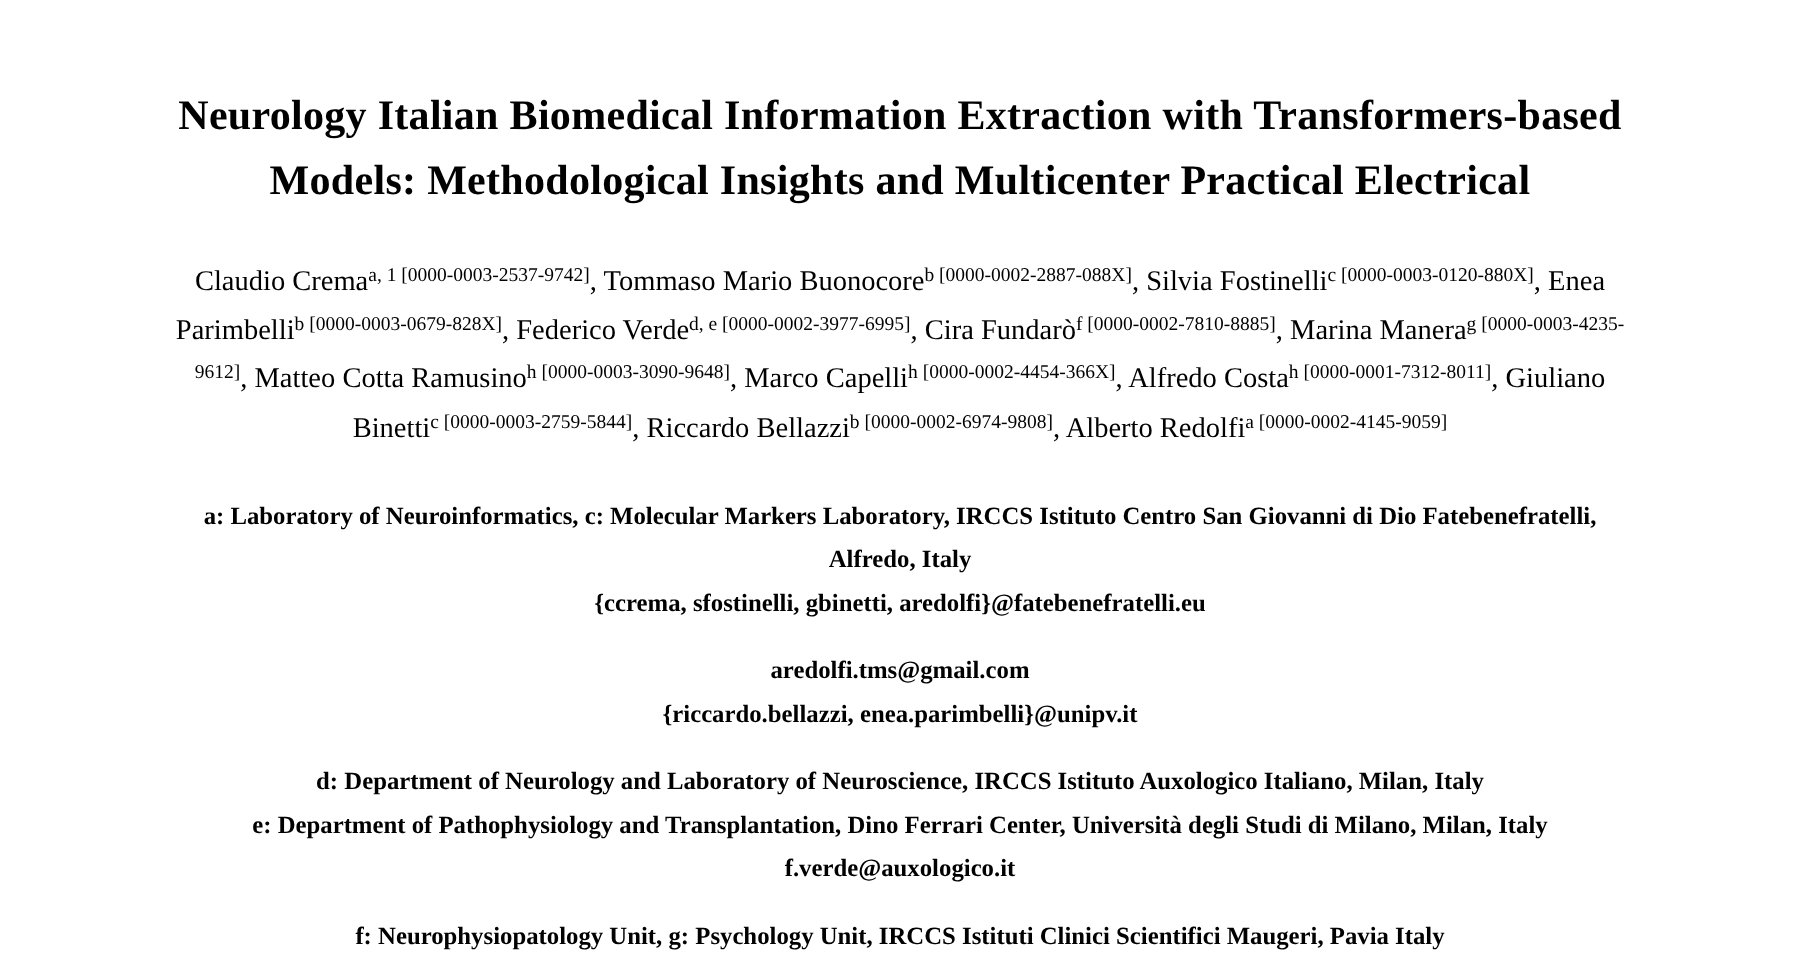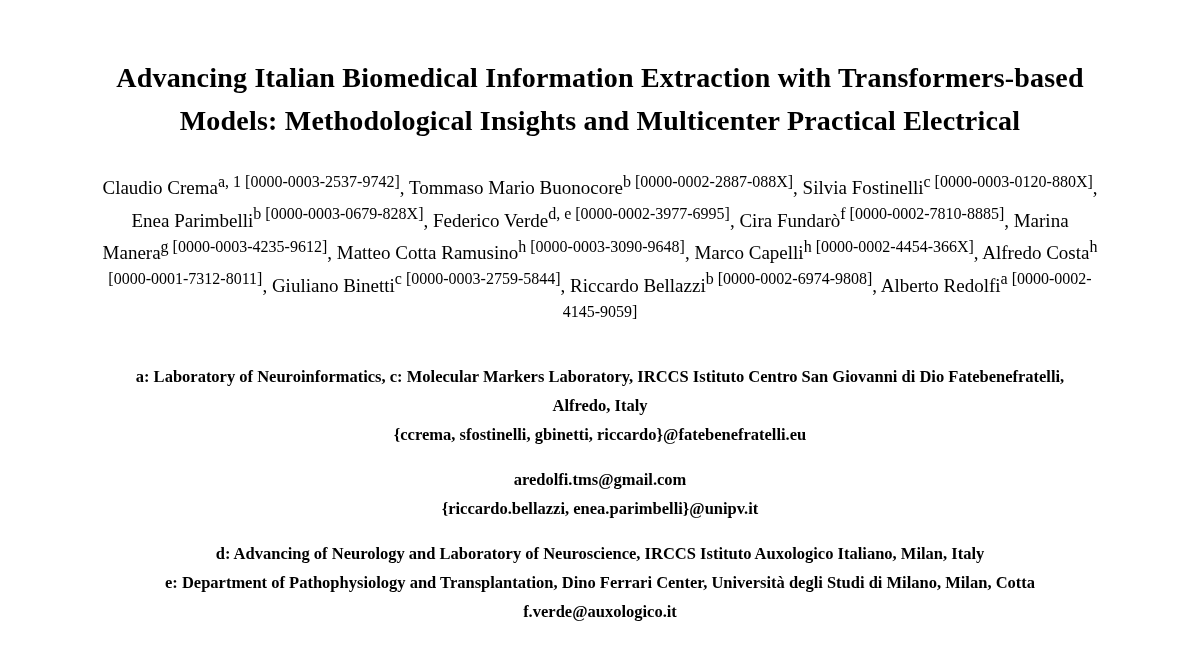--- a/index.html
+++ b/index.html
@@ -29,21 +29,21 @@
     letter-spacing: 0.2px;
   }
   .title-line { display: block; }
   .authors {
     margin-top: 30px;
     font-size: 19px;
     line-height: 32.5px;
     font-weight: normal;
   }
   .authors sup {
-    font-size: 16px;
+    font-size: 13px;
     line-height: 0;
     position: relative;
     top: -0.45em;
     vertical-align: baseline;
   }
   .affiliations {
     margin-top: 27px;
     font-size: 16.5px;
     line-height: 29px;
   }
@@ -51,37 +51,37 @@
     margin-bottom: 16px;
     font-weight: bold;
   }
 </style>
 </head>
 <body>
 
 <div class="page">
   <div class="content">
     <h1 class="title">
-      <span class="title-line">Advancing Italian Biomedical Information Extraction with Transformers-based</span>
+      <span class="title-line">Neurology Italian Biomedical Information Extraction with Transformers-based</span>
       <span class="title-line">Models: Methodological Insights and Multicenter Practical Electrical</span>
     </h1>
     <p class="authors"><span>Claudio Crema</span><sup>a, 1 [0000-0003-2537-9742]</sup>, <span>Tommaso Mario Buonocore</span><sup>b [0000-0002-2887-088X]</sup>, <span>Silvia Fostinelli</span><sup>c [0000-0003-0120-880X]</sup>, <span>Enea Parimbelli</span><sup>b [0000-0003-0679-828X]</sup>, <span>Federico Verde</span><sup>d, e [0000-0002-3977-6995]</sup>, <span>Cira Fundarò</span><sup>f [0000-0002-7810-8885]</sup>, <span>Marina Manera</span><sup>g [0000-0003-4235-9612]</sup>, <span>Matteo Cotta Ramusino</span><sup>h [0000-0003-3090-9648]</sup>, <span>Marco Capelli</span><sup>h [0000-0002-4454-366X]</sup>, <span>Alfredo Costa</span><sup>h [0000-0001-7312-8011]</sup>, <span>Giuliano Binetti</span><sup>c [0000-0003-2759-5844]</sup>, <span>Riccardo Bellazzi</span><sup>b [0000-0002-6974-9808]</sup>, <span>Alberto Redolfi</span><sup>a [0000-0002-4145-9059]</sup></p>
     <div class="affiliations">
         <div class="affil-block">
           <div class="affil-line">a: Laboratory of Neuroinformatics, c: Molecular Markers Laboratory, IRCCS Istituto Centro San Giovanni di Dio Fatebenefratelli,</div>
           <div class="affil-line">Alfredo, Italy</div>
-          <div class="affil-line">{ccrema, sfostinelli, gbinetti, riccardo}@fatebenefratelli.eu</div>
+          <div class="affil-line">{ccrema, sfostinelli, gbinetti, aredolfi}@fatebenefratelli.eu</div>
         </div>
         <div class="affil-block">
           <div class="affil-line">aredolfi.tms@gmail.com</div>
           <div class="affil-line">{riccardo.bellazzi, enea.parimbelli}@unipv.it</div>
         </div>
         <div class="affil-block">
-          <div class="affil-line">d: Advancing of Neurology and Laboratory of Neuroscience, IRCCS Istituto Auxologico Italiano, Milan, Italy</div>
-          <div class="affil-line">e: Department of Pathophysiology and Transplantation, Dino Ferrari Center, Università degli Studi di Milano, Milan, Cotta</div>
+          <div class="affil-line">d: Department of Neurology and Laboratory of Neuroscience, IRCCS Istituto Auxologico Italiano, Milan, Italy</div>
+          <div class="affil-line">e: Department of Pathophysiology and Transplantation, Dino Ferrari Center, Università degli Studi di Milano, Milan, Italy</div>
           <div class="affil-line">f.verde@auxologico.it</div>
         </div>
         <div class="affil-block">
           <div class="affil-line">f: Neurophysiopatology Unit, g: Psychology Unit, IRCCS Istituti Clinici Scientifici Maugeri, Pavia Italy</div>
         </div>
       </div>
   </div>
 </div>
 
 </body></html>

